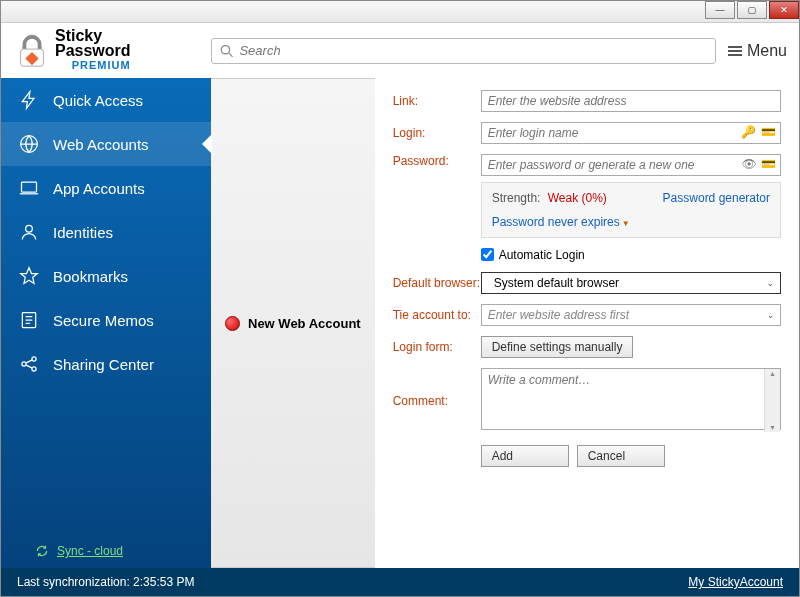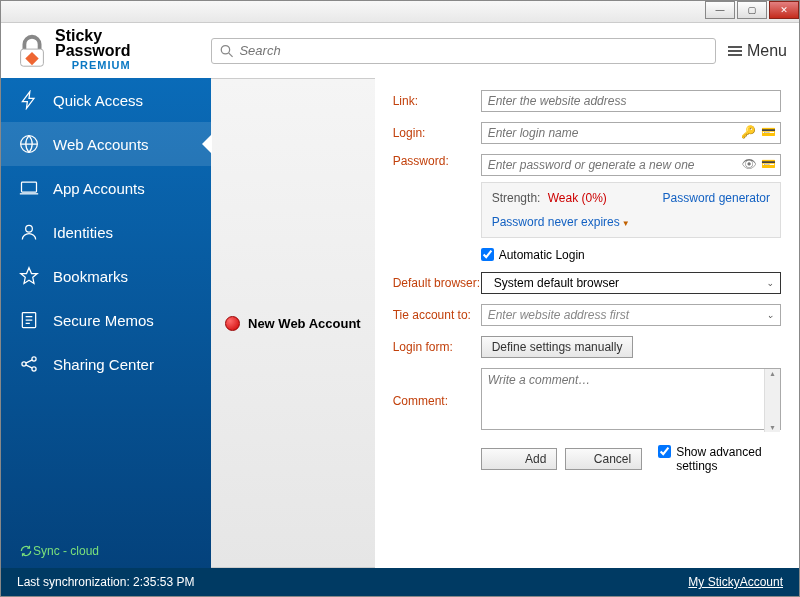--- a/index.html
+++ b/index.html
@@ -21,21 +21,21 @@
 .menu-btn { margin-left: 12px; display:flex; align-items:center; gap:5px; font-size:16px; color:#333; cursor:pointer; }
 .menu-btn .ham { display:inline-flex; flex-direction:column; gap:2px; }
 .menu-btn .ham span { width:14px; height:2px; background:#555; }
 .body { display:flex; flex:1; min-height:0; }
 .sidebar { width: 210px; background: linear-gradient(#0a6bb8,#04427c); color:#fff; display:flex; flex-direction:column; }
 .sidebar .item { display:flex; align-items:center; gap:14px; padding: 12px 18px; font-size:15px; cursor:pointer; position:relative; }
 .sidebar .item svg { width:20px; height:20px; fill:none; stroke:#fff; stroke-width:1.5; flex:none; }
 .sidebar .item.active { background: rgba(255,255,255,0.12); }
 .sidebar .item.active::after { content:""; position:absolute; right:-1px; top:50%; transform:translateY(-50%); border:10px solid transparent; border-right-color:#fff; }
 .sidebar .spacer { flex:1; }
-.sidebar .sync { font-size:12px; padding: 10px 18px; display:flex; align-items:center; gap:0; color:#7be07b;}
+.sidebar .sync { font-size:12px; padding: 10px 34px; display:flex; align-items:center; gap:8px; color:#7be07b;text-decoration:underline;}
 .sidebar .sync svg { width:14px;height:14px;fill:none;stroke:#7be07b;stroke-width:2;}
 .main { flex:1; display:flex; flex-direction:row; min-width:0; }
 .panel-header { background: linear-gradient(#f5f5f5,#e6e6e6); border-bottom:1px solid #ccc; border-top:1px solid #ccc; padding:6px 14px; font-size:13px; font-weight:bold; display:flex; align-items:center; gap:8px; }
 .panel-header .opera { width:15px;height:15px;border-radius:50%;background:radial-gradient(circle at 30% 30%, #ff6a6a, #cc0000);border:1px solid #990000;display:inline-block;}
 .form { flex:1; padding: 12px 18px; overflow:auto; font-size:12px; }
 .row { display:flex; align-items:center; margin-bottom: 10px; }
 .row.top { align-items:flex-start; }
 .row label.k { width: 88px; font-size:12px; color:#c2410c; }
 .row .v { flex:1; }
 .txt { width:100%; border:1px solid #aaa; padding:3px 6px; font-size:12px; font-style:italic; color:#888; height:22px; background:#fff;}
@@ -54,21 +54,21 @@
 .chk input { width:13px;height:13px;}
 .select { width:100%; border:1px solid #333; height:22px; display:flex; align-items:center; padding:0 6px; font-size:12px; background:#fff; position:relative;}
 .select.light { border-color:#aaa; color:#888; font-style:italic;}
 .select .opera { margin-right:6px;}
 .select .caret { position:absolute; right:6px; font-size:9px; color:#555;}
 .btn2 { border:1px solid #999; background:linear-gradient(#fafafa,#e6e6e6); padding:3px 10px; font-size:12px; color:#333; cursor:pointer;}
 .comment { width:100%; height:62px; border:1px solid #aaa; padding:4px 6px; font-style:italic; color:#888; font-size:12px; resize:none; }
 .comment-wrap { position:relative; }
 .comment-scroll { position:absolute; right:1px; top:1px; bottom:1px; width:16px; background:#f0f0f0; border-left:1px solid #ddd; display:flex; flex-direction:column; justify-content:space-between; align-items:center; font-size:8px; color:#888;}
 .form-footer { display:flex; align-items:center; gap:8px; margin-top:12px; margin-left:88px;}
-.form-footer .btn2 { width:88px; text-align:right;}
+.form-footer .btn2 { width:88px; text-align:left;}
 .form-footer .spacer { flex:1; }
 .statusbar { height:28px; background:#003a63; color:#fff; font-size:12px; display:flex; align-items:center; padding:0 16px; }
 .statusbar .r { margin-left:auto; text-decoration:underline; cursor:pointer; color:#fff;}
 </style>
 </head>
 <body>
 
 <div class="window">
 
   <div class="titlebar">
@@ -263,24 +263,20 @@
                 <span>▴</span>
                 <span>▾</span>
               </div>
           </div>
         </div>
 
         <div class="form-footer">
           <button class="btn2">Add</button>
           <button class="btn2">Cancel</button>
           <div class="spacer"></div>
-          <div class="chk">
-            <input type="checkbox" checked="" style="">
-            <span>Show advanced settings</span>
-          </div>
         </div>
 
       </div>
     </div>
   </div>
 
   <div class="statusbar">
     <span>Last synchronization: 2:35:53 PM</span>
     <a class="r">My StickyAccount</a>
   </div>

